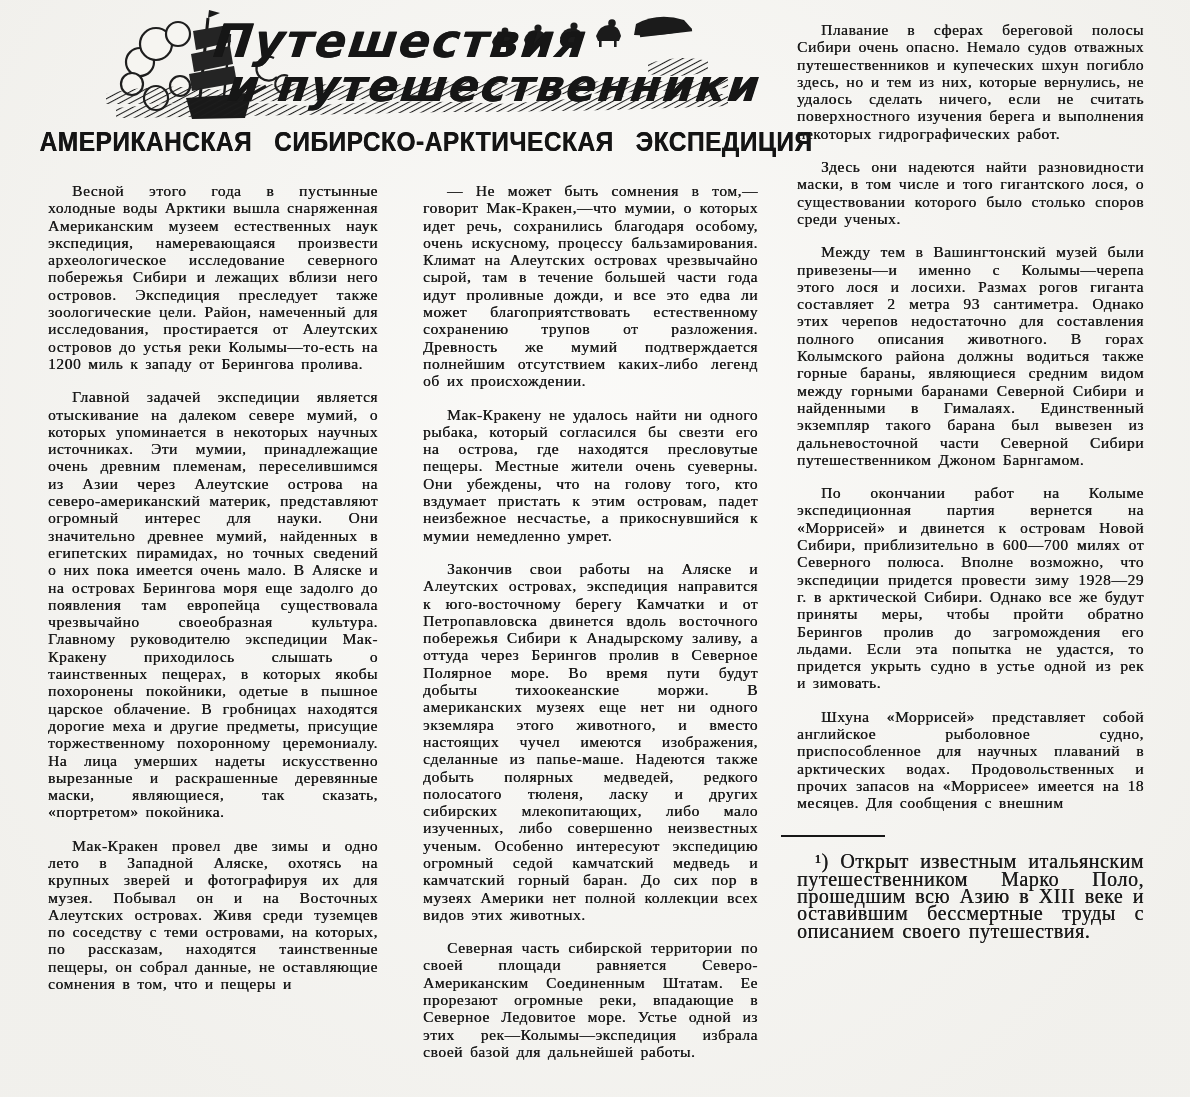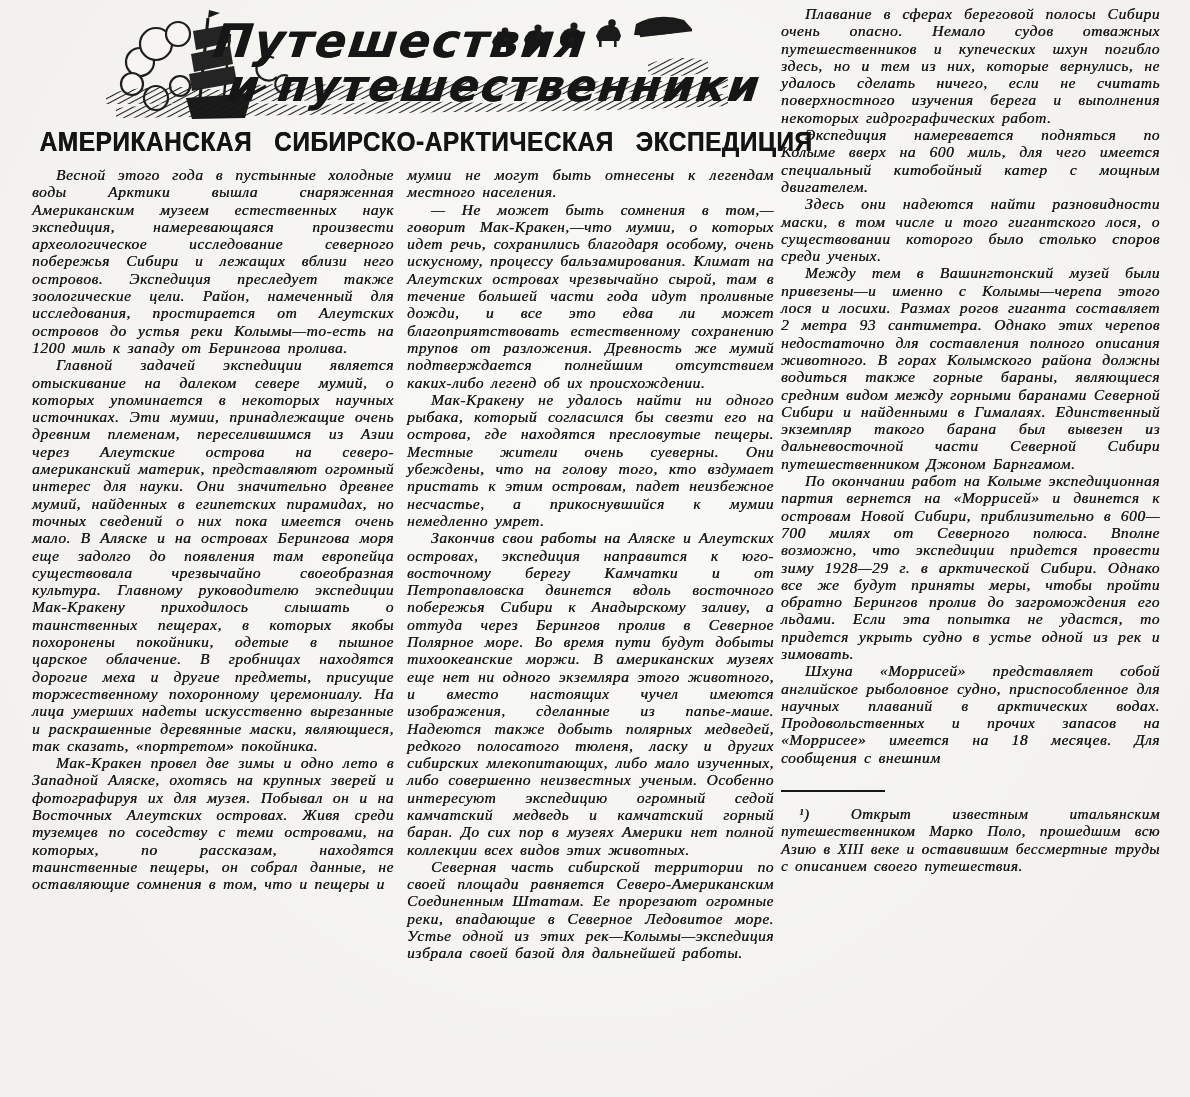--- a/index.html
+++ b/index.html
@@ -25,33 +25,32 @@
   .article-title {
     margin:6px 0 0 0; text-align:center;
     font-family:"Liberation Sans",sans-serif; font-weight:bold;
     font-size:25px; letter-spacing:0.5px; word-spacing:15px;
     transform:scale(0.98,1.1); transform-origin:center top;
     white-space:nowrap; color:#141414; text-shadow:0.4px 0 0 currentColor;
   }
   
   .cols { display:flex; gap:13px; margin-top:11px; }
   .bodycol p {
-    margin:0; text-align:justify; text-indent:24px;
+    margin:16px; text-align:justify; text-indent:24px;
     font-size:15.5px; line-height:17.3px;
     letter-spacing:0.55px; word-spacing:2.5px;
     text-shadow:0.3px 0 0 currentColor;
-    font-style:italic;
   }
   .bodycol p.cont { text-indent:0; }
   .col1 { width:362px; }
   .col2 { width:367px; }
   .col3 { position:absolute; left:781px; top:5px; width:379px; }
   
   .footnote-rule { width:104px; height:2px; background:#161616; margin:24px 0 14px 0; border:0; }
-  .footnote p { font-size:15px; line-height:17.3px; text-indent:18px; }
+  .footnote p { font-size:20px; line-height:17.3px; text-indent:18px; }
 </style>
 </head>
 <body>
 
 <div class="page">
 
   <div class="left-zone">
 
     <div class="masthead">
       <svg width="660" height="114" viewBox="0 0 660 114" aria-hidden="true">
@@ -128,32 +127,30 @@
 
     <h1 class="article-title">АМЕРИКАНСКАЯ СИБИРСКО-АРКТИЧЕСКАЯ ЭКСПЕДИЦИЯ</h1>
 
     <div class="cols">
       <div class="bodycol col1">
         <p>Весной этого года в пустынные холодные воды Арктики вышла снаряженная Американским музеем естественных наук экспедиция, намеревающаяся произвести археологическое исследование северного побережья Сибири и лежащих вблизи него островов. Экспедиция преследует также зоологические цели. Район, намеченный для исследования, простирается от Алеутских островов до устья реки Колымы—то-есть на 1200 миль к западу от Берингова пролива.</p>
         <p>Главной задачей экспедиции является отыскивание на далеком севере мумий, о которых упоминается в некоторых научных источниках. Эти мумии, принадлежащие очень древним племенам, переселившимся из Азии через Алеутские острова на северо-американский материк, представляют огромный интерес для науки. Они значительно древнее мумий, найденных в египетских пирамидах, но точных сведений о них пока имеется очень мало. В Аляске и на островах Берингова моря еще задолго до появления там европейца существовала чрезвычайно своеобразная культура. Главному руководителю экспедиции Мак-Кракену приходилось слышать о таинственных пещерах, в которых якобы похоронены покойники, одетые в пышное царское облачение. В гробницах находятся дорогие меха и другие предметы, присущие торжественному похоронному церемониалу. На лица умерших надеты искусственно вырезанные и раскрашенные деревянные маски, являющиеся, так сказать, «портретом» покойника.</p>
         <p>Мак-Кракен провел две зимы и одно лето в Западной Аляске, охотясь на крупных зверей и фотографируя их для музея. Побывал он и на Восточных Алеутских островах. Живя среди туземцев по соседству с теми островами, на которых, по рассказам, находятся таинственные пещеры, он собрал данные, не оставляющие сомнения в том, что и пещеры и</p>
       </div>
       <div class="bodycol col2">
-        <p class="cont">мумии не могут быть отнесены к легендам местного населения.</p>
         <p>— Не может быть сомнения в том,— говорит Мак-Кракен,—что мумии, о которых идет речь, сохранились благодаря особому, очень искусному, процессу бальзамирования. Климат на Алеутских островах чрезвычайно сырой, там в течение большей части года идут проливные дожди, и все это едва ли может благоприятствовать естественному сохранению трупов от разложения. Древность же мумий подтверждается полнейшим отсутствием каких-либо легенд об их происхождении.</p>
         <p>Мак-Кракену не удалось найти ни одного рыбака, который согласился бы свезти его на острова, где находятся пресловутые пещеры. Местные жители очень суеверны. Они убеждены, что на голову того, кто вздумает пристать к этим островам, падет неизбежное несчастье, а прикоснувшийся к мумии немедленно умрет.</p>
         <p>Закончив свои работы на Аляске и Алеутских островах, экспедиция направится к юго-восточному берегу Камчатки и от Петропавловска двинется вдоль восточного побережья Сибири к Анадырскому заливу, а оттуда через Берингов пролив в Северное Полярное море. Во время пути будут добыты тихоокеанские моржи. В американских музеях еще нет ни одного экземляра этого животного, и вместо настоящих чучел имеются изображения, сделанные из папье-маше. Надеются также добыть полярных медведей, редкого полосатого тюленя, ласку и других сибирских млекопитающих, либо мало изученных, либо совершенно неизвестных ученым. Особенно интересуют экспедицию огромный седой камчатский медведь и камчатский горный баран. До сих пор в музеях Америки нет полной коллекции всех видов этих животных.</p>
         <p>Северная часть сибирской территории по своей площади равняется Северо-Американским Соединенным Штатам. Ее прорезают огромные реки, впадающие в Северное Ледовитое море. Устье одной из этих рек—Колымы—экспедиция избрала своей базой для дальнейшей работы.</p>
       </div>
     </div>
   </div>
 
   <div class="bodycol col3">
     <p>Плавание в сферах береговой полосы Сибири очень опасно. Немало судов отважных путешественников и купеческих шхун погибло здесь, но и тем из них, которые вернулись, не удалось сделать ничего, если не считать поверхностного изучения берега и выполнения некоторых гидрографических работ.</p>
-    <p>Экспедиция намеревается подняться по Колыме вверх на 600 миль, для чего имеется специальный китобойный катер с мощным двигателем.</p>
     <p>Здесь они надеются найти разновидности маски, в том числе и того гигантского лося, о существовании которого было столько споров среди ученых.</p>
     <p>Между тем в Вашингтонский музей были привезены—и именно с Колымы—черепа этого лося и лосихи. Размах рогов гиганта составляет 2 метра 93 сантиметра. Однако этих черепов недостаточно для составления полного описания животного. В горах Колымского района должны водиться также горные бараны, являющиеся средним видом между горными баранами Северной Сибири и найденными в Гималаях. Единственный экземпляр такого барана был вывезен из дальневосточной части Северной Сибири путешественником Джоном Барнгамом.</p>
     <p>По окончании работ на Колыме экспедиционная партия вернется на «Моррисей» и двинется к островам Новой Сибири, приблизительно в 600—700 милях от Северного полюса. Вполне возможно, что экспедиции придется провести зиму 1928—29 г. в арктической Сибири. Однако все же будут приняты меры, чтобы пройти обратно Берингов пролив до загромождения его льдами. Если эта попытка не удастся, то придется укрыть судно в устье одной из рек и зимовать.</p>
     <p>Шхуна «Моррисей» представляет собой английское рыболовное судно, приспособленное для научных плаваний в арктических водах. Продовольственных и прочих запасов на «Моррисее» имеется на 18 месяцев. Для сообщения с внешним</p>
     <div class="footnote-rule"></div>
     <div class="footnote">
       <p>¹) Открыт известным итальянским путешественником Марко Поло, прошедшим всю Азию в XIII веке и оставившим бессмертные труды с описанием своего путешествия.</p>
     </div>
   </div>
 

